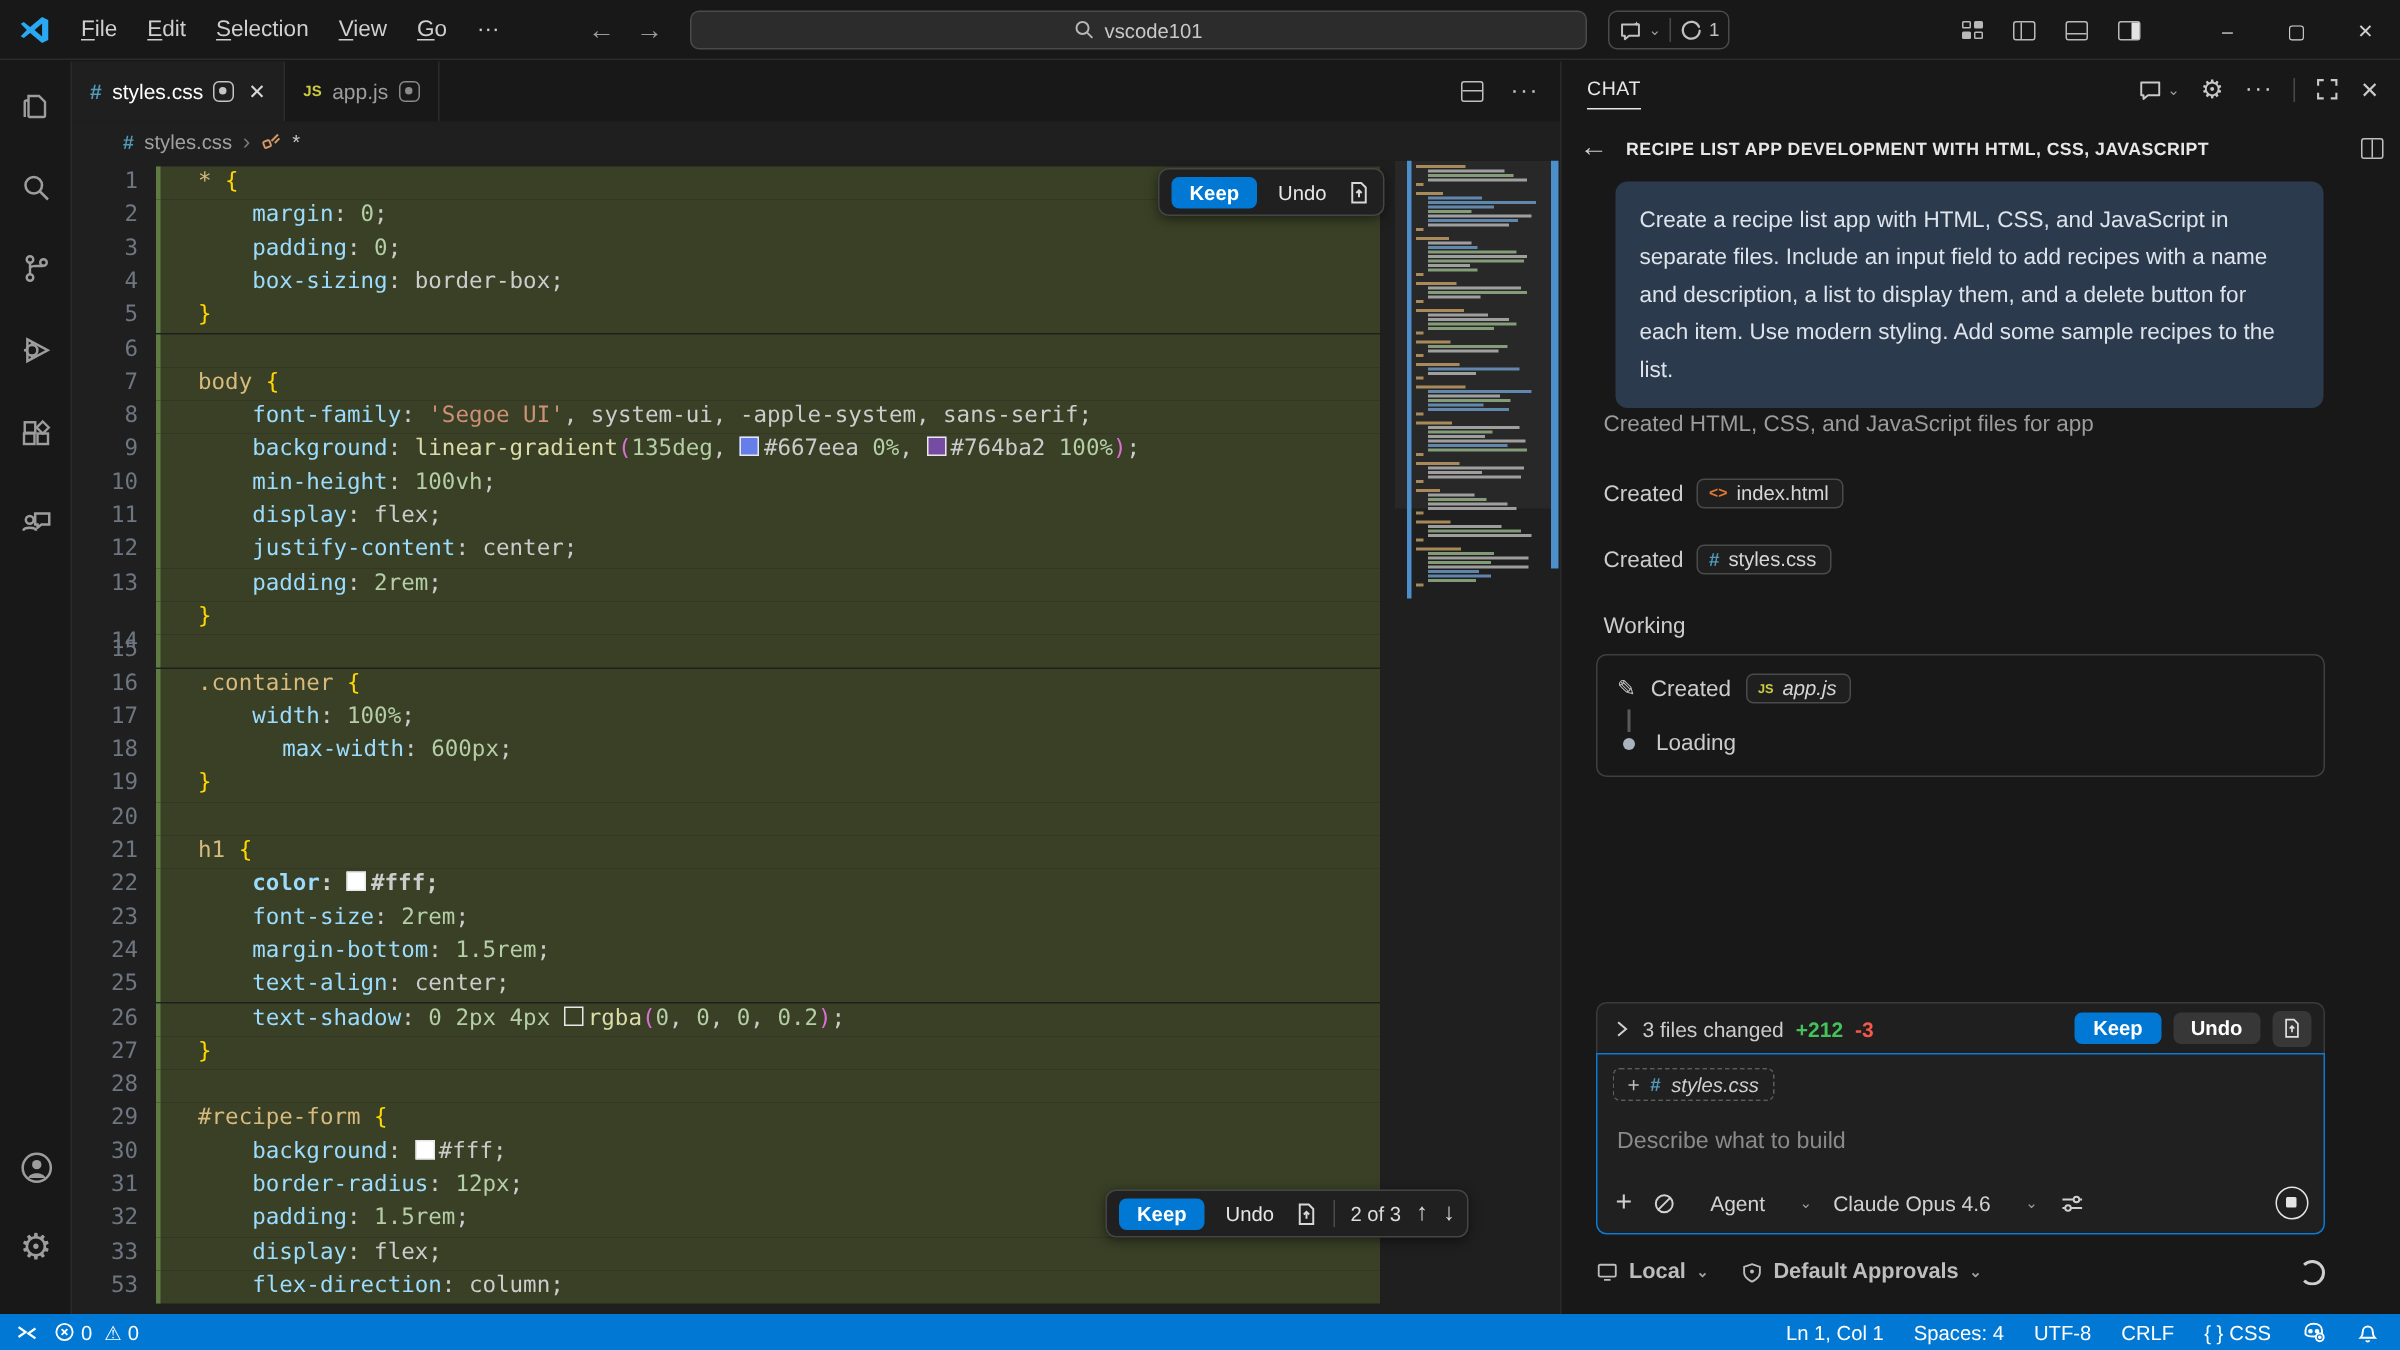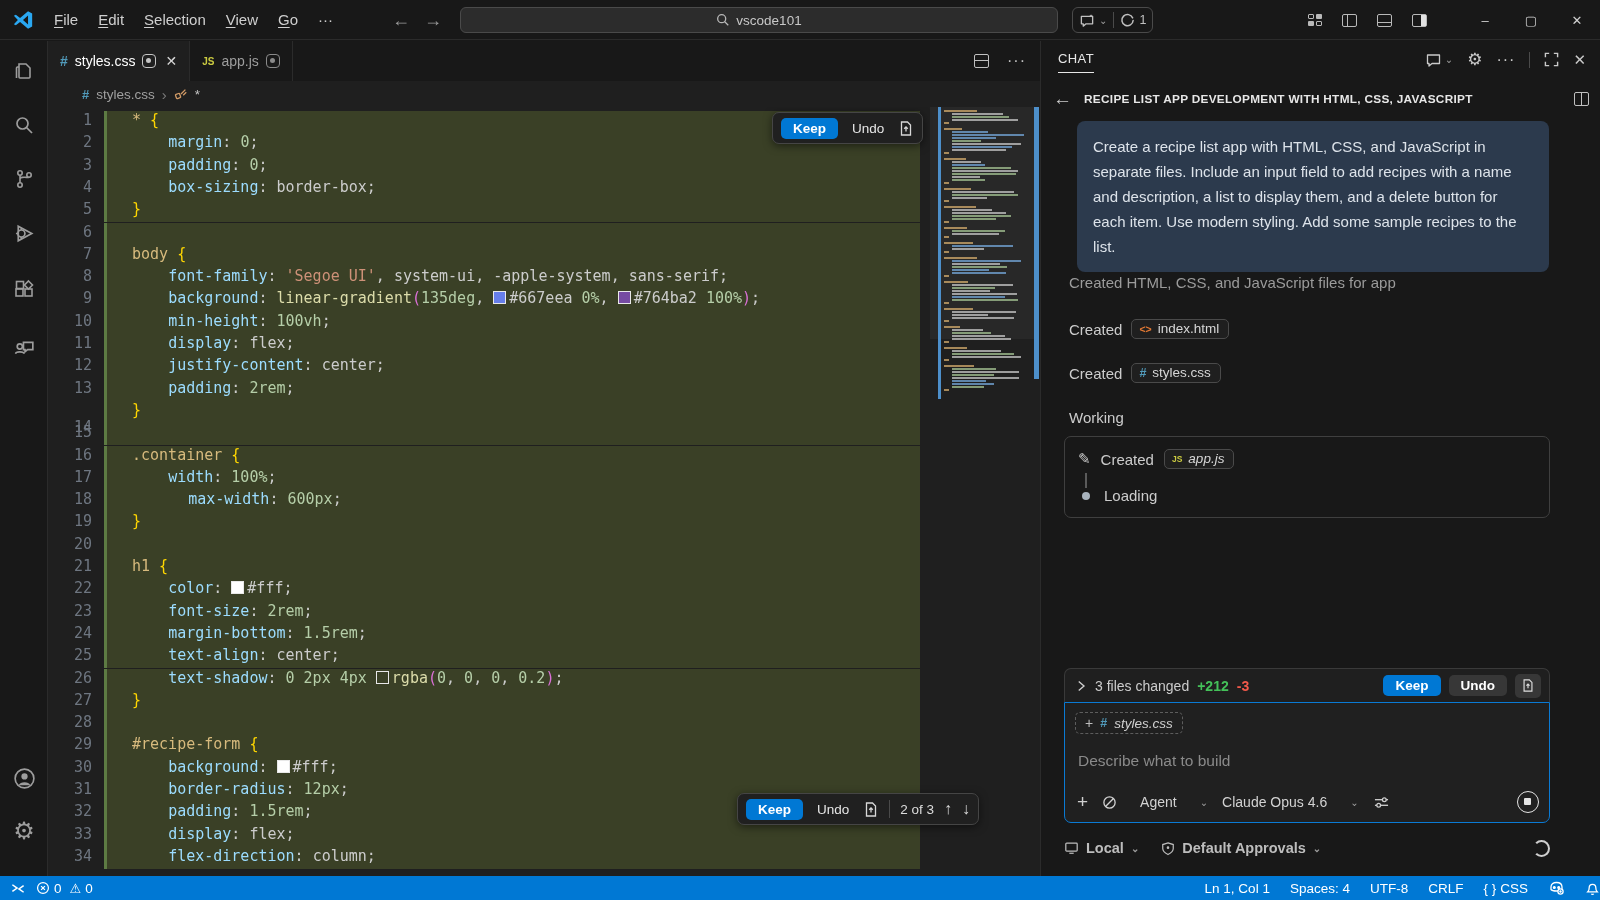--- a/index.html
+++ b/index.html
@@ -108,21 +108,21 @@
   #stop-btn { margin-left:auto; width:22px; height:22px; border:1.6px solid #e4e4e4; border-radius:50%; position:relative; }
   #stop-btn::after { content:""; position:absolute; left:6px; top:6px; width:7px; height:7px; background:#e4e4e4; border-radius:1px; }
 
   #chat-footer { position:absolute; left:23px; top:792px; width:486px; height:30px; display:flex; align-items:center; gap:22px; color:#bdbdbd; font-size:14.5px; }
   .footer-item { display:flex; align-items:center; gap:7px;font-weight:bold; }
   #footer-spinner { margin-left:auto; width:17px; height:17px; border:2px solid #cfcfcf; border-left-color:transparent; border-radius:50%; }
 
   
   #statusbar { position:absolute; left:0; top:876px; width:1600px; height:24px; background:#0078d4; color:#fff; display:flex; align-items:center; font-size:13.5px; }
   #sb-left { display:flex; align-items:center; gap:10px; padding-left:10px; }
-  #sb-right { margin-left:auto; display:flex; align-items:center; gap:20px; }
+  #sb-right { margin-left:auto; display:flex; align-items:center; gap:20px; padding-right:14px; }
   .sb-item { display:flex; align-items:center; gap:4px; }
   svg.icon { display:block; }
 </style>
 </head>
 <body>
 
 <div id="app">
 
   <div id="titlebar">
     <svg id="logo" viewBox="0 0 24 24">
@@ -292,21 +292,21 @@
           <div class="ln" style="top: 516.9px;">24</div>
           <div class="ln" style="top: 539.2px;">25</div>
           <div class="ln" style="top: 561.5px;">26</div>
           <div class="ln" style="top: 583.8px;">27</div>
           <div class="ln" style="top: 606.1px;">28</div>
           <div class="ln" style="top: 628.4px;">29</div>
           <div class="ln" style="top: 650.7px;">30</div>
           <div class="ln" style="top: 673px;">31</div>
           <div class="ln" style="top: 695.3px;">32</div>
           <div class="ln" style="top: 717.6px;">33</div>
-          <div class="ln" style="top: 739.9px;">34</div>
+          <div class="ln" style="top: 739.9px;">53</div>
         </div>
       <div id="code-rows">
           <div class="code-row" style="top: 4px;"><span class="tk-sel">* </span><span class="tk-b1">{</span></div>
           <div class="code-row" style="top: 26.3px;"><span class="tk-pun">    </span><span class="tk-prop">margin</span><span class="tk-pun">: </span><span class="tk-num">0</span><span class="tk-pun">;</span></div>
           <div class="code-row" style="top: 48.6px;"><span class="tk-pun">    </span><span class="tk-prop">padding</span><span class="tk-pun">: </span><span class="tk-num">0</span><span class="tk-pun">;</span></div>
           <div class="code-row" style="top: 70.9px;"><span class="tk-pun">    </span><span class="tk-prop">box-sizing</span><span class="tk-pun">: </span><span class="tk-val">border-box</span><span class="tk-pun">;</span></div>
           <div class="code-row" style="top: 93.2px;"><span class="tk-b1">}</span></div>
           <div class="code-row" style="top: 115.5px;"></div>
           <div class="code-row" style="top: 137.8px;"><span class="tk-sel">body </span><span class="tk-b1">{</span></div>
           <div class="code-row" style="top: 160.1px;"><span class="tk-pun">    </span><span class="tk-prop">font-family</span><span class="tk-pun">: </span><span class="tk-str">'Segoe UI'</span><span class="tk-pun">, </span><span class="tk-val">system-ui</span><span class="tk-pun">, </span><span class="tk-val">-apple-system</span><span class="tk-pun">, </span><span class="tk-val">sans-serif</span><span class="tk-pun">;</span></div>
@@ -316,21 +316,21 @@
           <div class="code-row" style="top: 249.3px;"><span class="tk-pun">    </span><span class="tk-prop">justify-content</span><span class="tk-pun">: </span><span class="tk-val">center</span><span class="tk-pun">;</span></div>
           <div class="code-row" style="top: 271.6px;"><span class="tk-pun">    </span><span class="tk-prop">padding</span><span class="tk-pun">: </span><span class="tk-num">2rem</span><span class="tk-pun">;</span></div>
           <div class="code-row" style="top: 293.9px;"><span class="tk-b1">}</span></div>
           <div class="code-row" style="top: 316.2px;"></div>
           <div class="code-row" style="top: 338.5px;"><span class="tk-sel">.container </span><span class="tk-b1">{</span></div>
           <div class="code-row" style="top: 360.8px;"><span class="tk-pun">    </span><span class="tk-prop">width</span><span class="tk-pun">: </span><span class="tk-num">100%</span><span class="tk-pun">;</span></div>
           <div class="code-row" style="top: 383.1px; padding-left: 48px;"><span class="tk-pun">    </span><span class="tk-prop">max-width</span><span class="tk-pun">: </span><span class="tk-num">600px</span><span class="tk-pun">;</span></div>
           <div class="code-row" style="top: 405.4px;"><span class="tk-b1">}</span></div>
           <div class="code-row" style="top: 427.7px;"></div>
           <div class="code-row" style="top: 450px;"><span class="tk-sel">h1 </span><span class="tk-b1">{</span></div>
-          <div class="code-row" style="top: 472.3px;"><span class="tk-pun">    </span><span class="tk-prop">color</span><span class="tk-pun">: </span><span class="swatch" style="background: rgb(255, 255, 255);"></span><span class="tk-val">#fff</span><span class="tk-pun">;</span></div>
+          <div class="code-row" style="top: 472.3px; font-weight: bold;"><span class="tk-pun">    </span><span class="tk-prop">color</span><span class="tk-pun">: </span><span class="swatch" style="background: rgb(255, 255, 255);"></span><span class="tk-val">#fff</span><span class="tk-pun">;</span></div>
           <div class="code-row" style="top: 494.6px;"><span class="tk-pun">    </span><span class="tk-prop">font-size</span><span class="tk-pun">: </span><span class="tk-num">2rem</span><span class="tk-pun">;</span></div>
           <div class="code-row" style="top: 516.9px;"><span class="tk-pun">    </span><span class="tk-prop">margin-bottom</span><span class="tk-pun">: </span><span class="tk-num">1.5rem</span><span class="tk-pun">;</span></div>
           <div class="code-row" style="top: 539.2px;"><span class="tk-pun">    </span><span class="tk-prop">text-align</span><span class="tk-pun">: </span><span class="tk-val">center</span><span class="tk-pun">;</span></div>
           <div class="code-row" style="top: 561.5px;"><span class="tk-pun">    </span><span class="tk-prop">text-shadow</span><span class="tk-pun">: </span><span class="tk-num">0</span><span class="tk-pun"> </span><span class="tk-num">2px</span><span class="tk-pun"> </span><span class="tk-num">4px</span><span class="tk-pun"> </span><span class="swatch"></span><span class="tk-fn">rgba</span><span class="tk-b2">(</span><span class="tk-num">0</span><span class="tk-pun">, </span><span class="tk-num">0</span><span class="tk-pun">, </span><span class="tk-num">0</span><span class="tk-pun">, </span><span class="tk-num">0.2</span><span class="tk-b2">)</span><span class="tk-pun">;</span></div>
           <div class="code-row" style="top: 583.8px;"><span class="tk-b1">}</span></div>
           <div class="code-row" style="top: 606.1px;"></div>
           <div class="code-row" style="top: 628.4px;"><span class="tk-sel">#recipe-form </span><span class="tk-b1">{</span></div>
           <div class="code-row" style="top: 650.7px;"><span class="tk-pun">    </span><span class="tk-prop">background</span><span class="tk-pun">: </span><span class="swatch" style="background: rgb(255, 255, 255);"></span><span class="tk-val">#fff</span><span class="tk-pun">;</span></div>
           <div class="code-row" style="top: 673px;"><span class="tk-pun">    </span><span class="tk-prop">border-radius</span><span class="tk-pun">: </span><span class="tk-num">12px</span><span class="tk-pun">;</span></div>
           <div class="code-row" style="top: 695.3px;"><span class="tk-pun">    </span><span class="tk-prop">padding</span><span class="tk-pun">: </span><span class="tk-num">1.5rem</span><span class="tk-pun">;</span></div>

